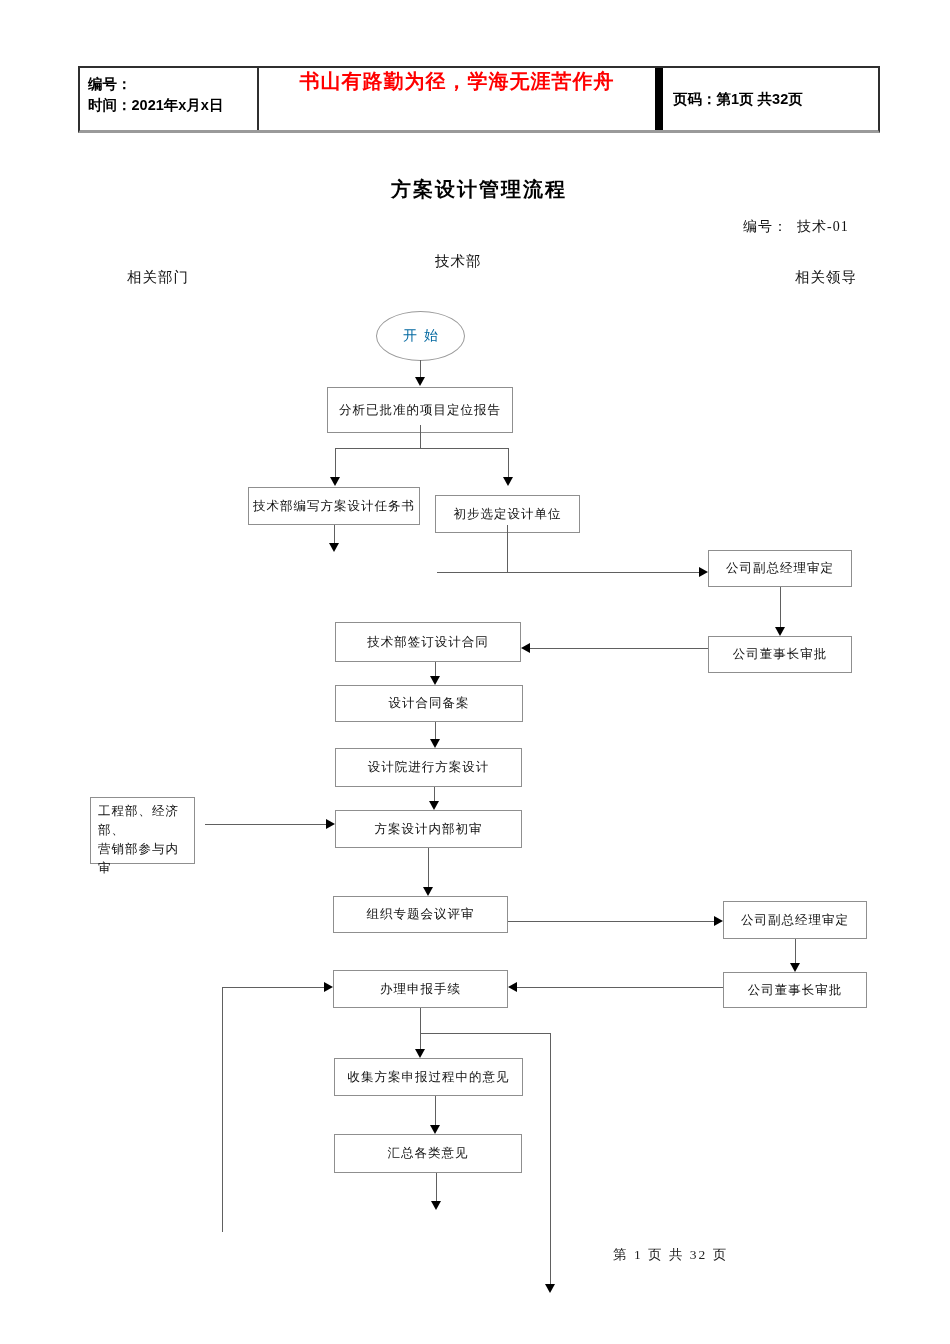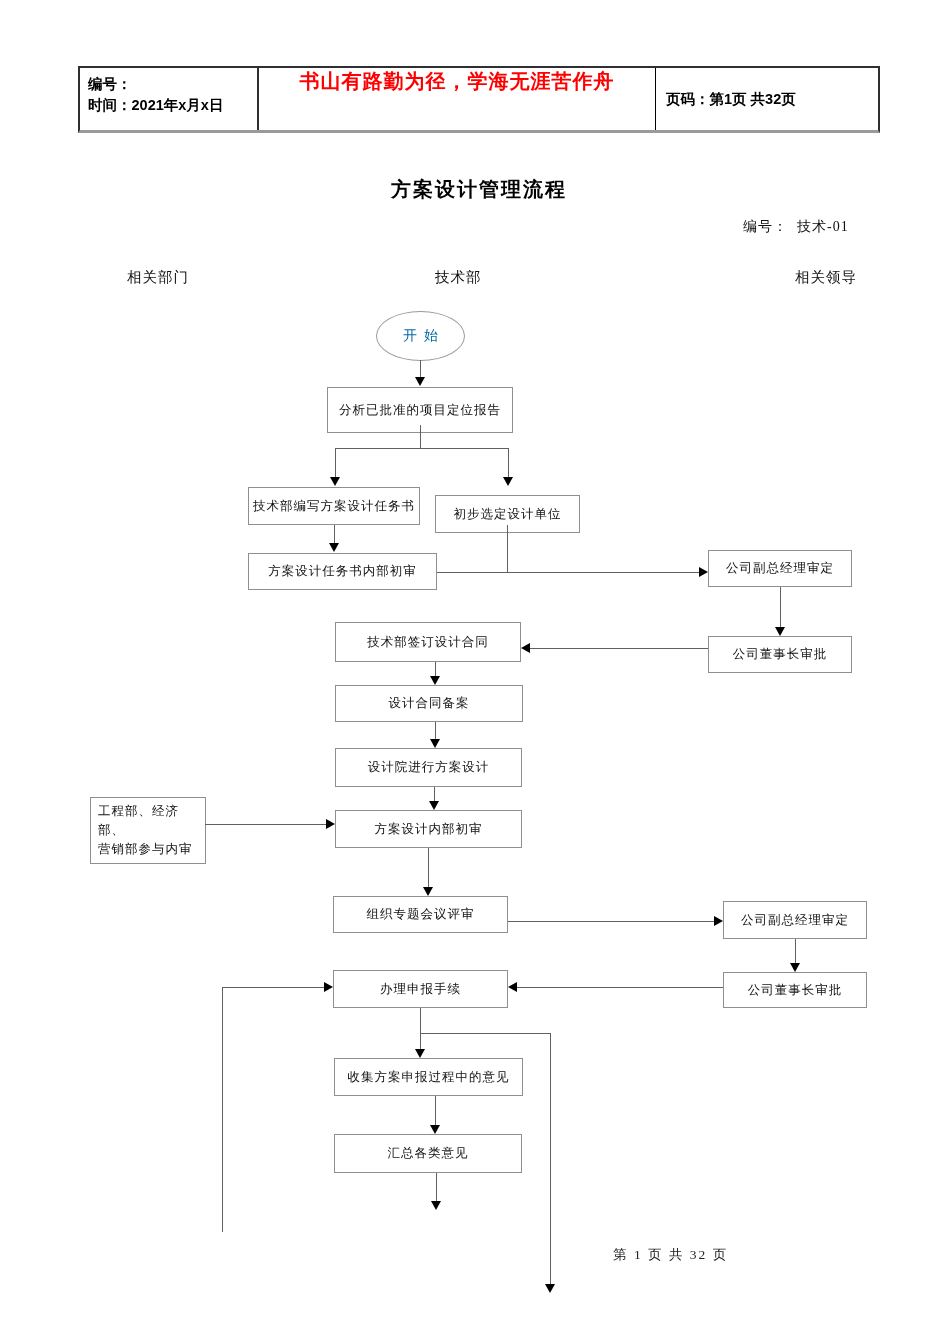--- a/index.html
+++ b/index.html
@@ -19,21 +19,21 @@
     width:177px; padding:6px 4px 0 8px;
     font-family:"Liberation Sans", sans-serif; font-weight:bold;
     font-size:14.5px; line-height:21px; color:#000;
   }
   .hdr-mid {
     width:398px; border-left:2px solid #2f2f2f;
     display:flex; justify-content:center;
     font-weight:bold; font-size:20px; letter-spacing:1px; color:#ff0000;
   }
   .hdr-right {
-    flex:1; border-left:1px solid #000000;
+    flex:1; border-left:8px solid #000000;
     display:flex; align-items:center; padding-left:10px;
     font-family:"Liberation Sans", sans-serif; font-weight:bold;
     font-size:14.5px; color:#000;
   }
   .doc-title {
     position:absolute; left:79px; top:176px; width:800px; text-align:center;
     font-size:20px; font-weight:bold; letter-spacing:2px; color:#000;
   }
   .doc-no {
     position:absolute; left:743px; top:218px; font-size:14px;
@@ -87,34 +87,33 @@
     </div>
     <div class="hdr-cell hdr-right">
       <span>页码：第1页 共32页</span>
     </div>
   </div>
 
   <div class="doc-title">方案设计管理流程</div>
   <div class="doc-no">编号：  技术-01</div>
 
   <div class="lane-label" style="left:90px;top:268px">相关部门</div>
-  <div class="lane-label" style="left:398px;top:268px">技术部</div>
+  <div class="lane-label" style="left:398px;top:252px">技术部</div>
   <div class="lane-label" style="left:758px;top:268px">相关领导</div>
 
   <div class="oval" style="left:376px;top:311px;width:89px;height:50px">开  始</div>
   <div class="fbox" style="left:327px;top:387px;width:186px;height:46px">分析已批准的项目定位报告</div>
   <div class="fbox" style="left:248px;top:487px;width:172px;height:38px">技术部编写方案设计任务书</div>
   <div class="fbox" style="left:435px;top:495px;width:145px;height:38px">初步选定设计单位</div>
-  <div class="fbox" style="left:248px;top:553px;width:189px;height:37px">方案设计任务书内部初审</div>
   <div class="fbox" style="left:708px;top:550px;width:144px;height:37px">公司副总经理审定</div>
   <div class="fbox" style="left:708px;top:636px;width:144px;height:37px">公司董事长审批</div>
   <div class="fbox" style="left:335px;top:622px;width:186px;height:40px">技术部签订设计合同</div>
   <div class="fbox" style="left:335px;top:685px;width:188px;height:37px">设计合同备案</div>
   <div class="fbox" style="left:335px;top:748px;width:187px;height:39px">设计院进行方案设计</div>
-  <div class="fbox left-text" style="left:90px;top:797px;width:116px;height:67px">工程部、经济部、
+  <div class="fbox left-text" style="left:90px;top:797px;width:105px;height:67px">工程部、经济部、
 营销部参与内审</div>
   <div class="fbox" style="left:335px;top:810px;width:187px;height:38px">方案设计内部初审</div>
   <div class="fbox" style="left:333px;top:896px;width:175px;height:37px">组织专题会议评审</div>
   <div class="fbox" style="left:723px;top:901px;width:144px;height:38px">公司副总经理审定</div>
   <div class="fbox" style="left:723px;top:972px;width:144px;height:36px">公司董事长审批</div>
   <div class="fbox" style="left:333px;top:970px;width:175px;height:38px">办理申报手续</div>
   <div class="fbox" style="left:334px;top:1058px;width:189px;height:38px">收集方案申报过程中的意见</div>
   <div class="fbox" style="left:334px;top:1134px;width:188px;height:39px">汇总各类意见</div>
 
   <div>

